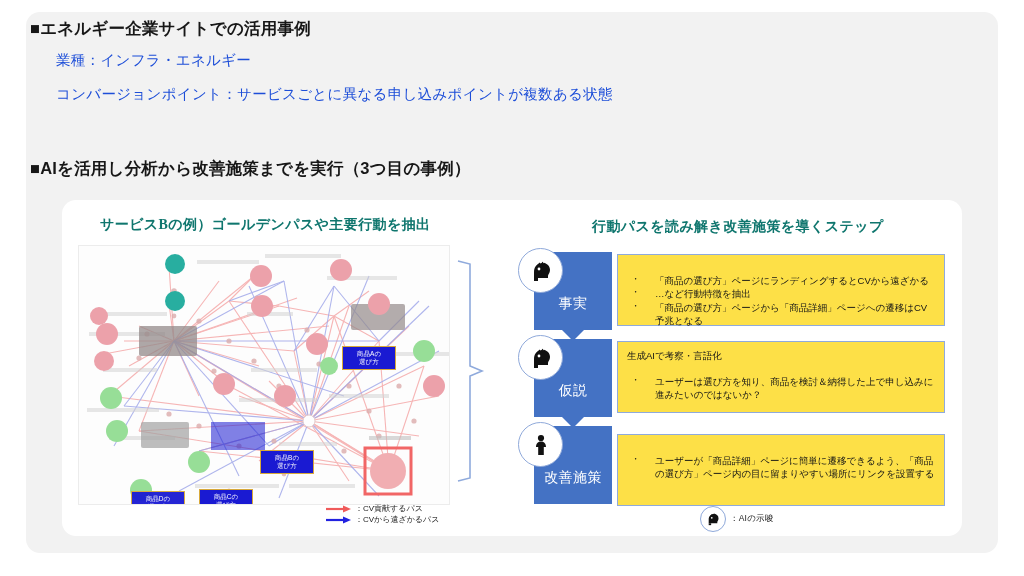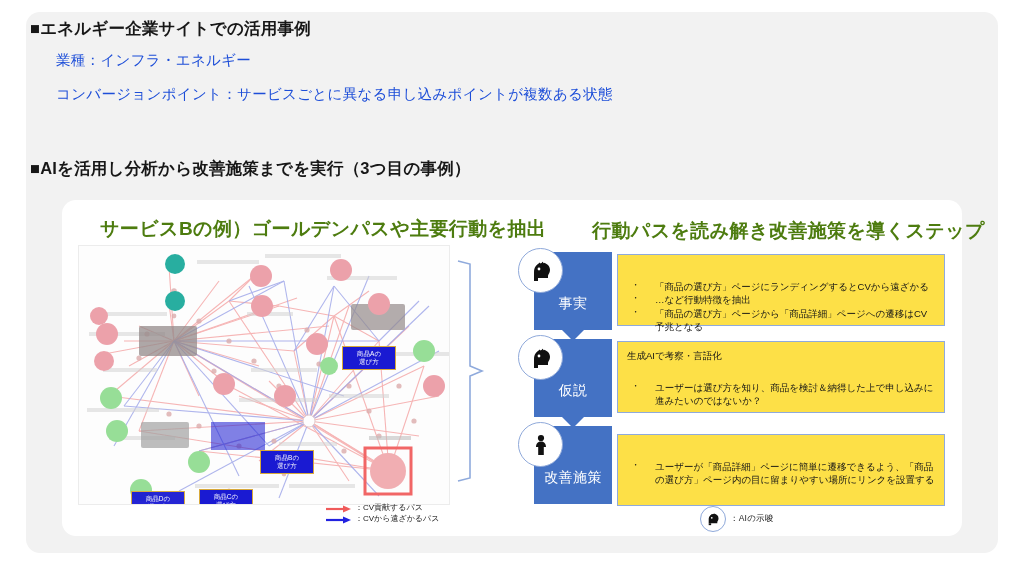--- a/index.html
+++ b/index.html
@@ -32,22 +32,22 @@
   }
 
   
   .inner-card{
     position:absolute;left:62px;top:200px;width:900px;height:336px;
     background:#ffffff;border-radius:14px;
   }
 
   
   .panel-title{
-    position:absolute;font-size:19px;font-weight:bold;color:#4d7c0f;
-    letter-spacing:.4px;white-space:nowrap;
+    position:absolute;font-size:14px;font-weight:bold;color:#0f766e;
+    letter-spacing:.4px;white-space:nowrap;font-family:Liberation Serif, serif;
   }
   .pt-left{left:100px;top:216px;}
   .pt-right{left:592px;top:218px;}
 
   
   .graph-wrap{
     position:absolute;left:78px;top:245px;width:370px;height:258px;
     background:#fdfdfd;border:1px solid #ececec;overflow:hidden;
   }
   .graph-svg{position:absolute;left:0;top:0;}
@@ -57,21 +57,21 @@
     position:absolute;background:#1a1ad2;border:1px solid #d8a93a;
     color:#ffffff;font-size:6.5px;line-height:1.25;text-align:center;
     padding:3px 4px;letter-spacing:.1px;white-space:pre-line;
   }
 
   
   .graph-legend{
     position:absolute;left:326px;top:503px;font-size:8px;color:#202020;
     line-height:1.5;
   }
-  .gl-row{display:flex;align-items:flex-end;gap:3px;height:11px;}
+  .gl-row{display:flex;align-items:center;gap:3px;height:11px;}
   .gl-txt{font-size:8px;color:#1c1c1c;}
 
   
   .brace{position:absolute;left:456px;top:258px;}
 
   
   .steps{position:absolute;left:512px;top:252px;width:440px;}
   .step-row{position:relative;height:84px;margin-bottom:3px;}
   .step-chevron{
     position:absolute;left:22px;top:0;width:78px;height:78px;
@@ -90,21 +90,21 @@
   .step-badge{
     position:absolute;left:6px;top:-4px;width:43px;height:43px;
     border-radius:50%;background:#ffffff;border:1px solid #8fa9da;
     display:flex;align-items:center;justify-content:center;
   }
   .step-box{
     position:absolute;left:105px;top:2px;width:328px;height:72px;
     border:1px solid #8faadc;background:#fde047;box-sizing:border-box;
     padding:7px 9px 7px 7px;
   }
-  .sb-lead{font-size:9.5px;color:#151515;line-height:1.45;margin:0 0 18px 2px;}
+  .sb-lead{font-size:9.5px;color:#151515;line-height:1.45;margin:0 0 12px 2px;}
   .sb-list{list-style:none;margin:0;padding:0;}
   .sb-list li{
     position:relative;font-size:9.5px;color:#151515;line-height:1.42;
     padding-left:30px;margin-bottom:0;
   }
   .sb-list li:before{
     content:"・";position:absolute;left:6px;top:-1px;color:#151515;
     font-size:9px;
   }
 

